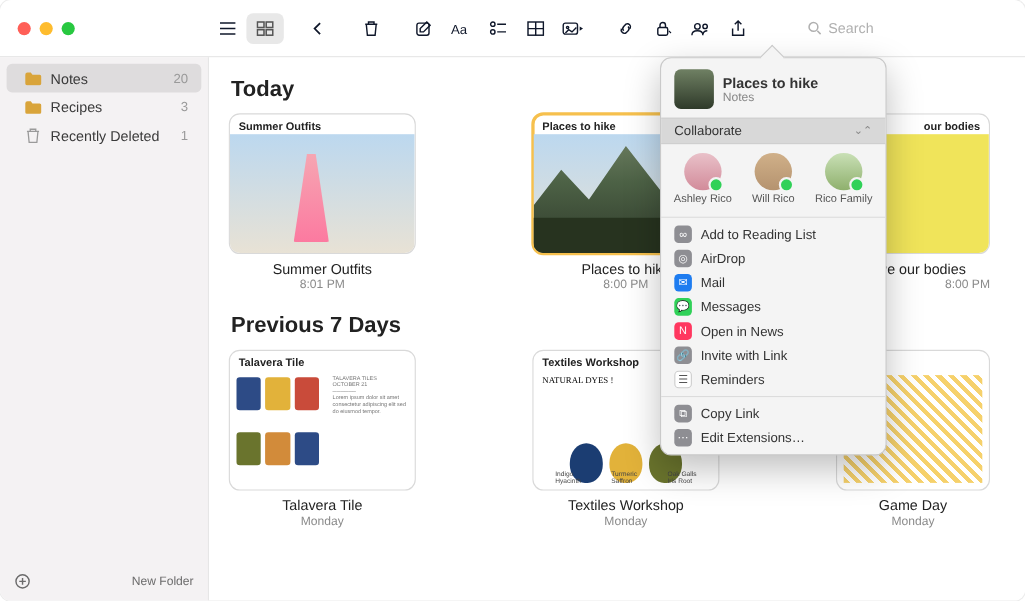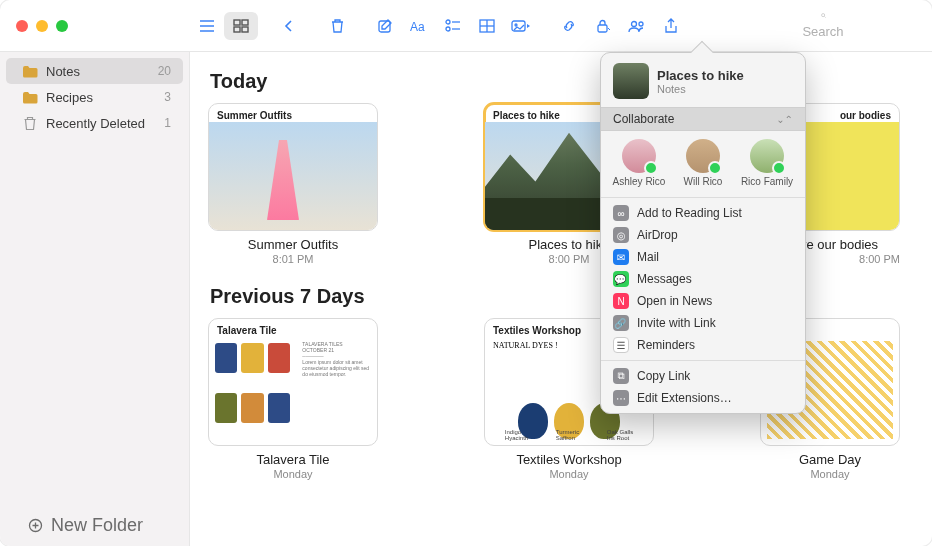--- a/index.html
+++ b/index.html
@@ -4,38 +4,38 @@
 <style>
 * { margin:0; padding:0; box-sizing:border-box; font-family:-apple-system,BlinkMacSystemFont,"SF Pro Text","Helvetica Neue",sans-serif; -webkit-font-smoothing:antialiased; }
 body { width:932px; height:546px; background:#fff; overflow:hidden; border-radius:10px; box-shadow:0 0 0 1px rgba(0,0,0,.08); position:relative; }
 
 
 .titlebar { height:52px; display:flex; align-items:center; padding:0 12px; border-bottom:1px solid #e6e6e6; }
 .traffic { display:flex; gap:8px; width:178px; padding-left:4px;}
 .dot { width:12px; height:12px; border-radius:50%; }
 .red{background:#ff5f57}.yellow{background:#febc2e}.green{background:#28c840}
 .tb-icons { display:flex; align-items:center; gap:0; flex:1; }
-.tb-btn { width:34px; height:28px; display:flex; align-items:center; justify-content:center; color:#3b82f6; border-radius:6px; }
+.tb-btn { width:34px; height:28px; display:flex; align-items:center; justify-content:center; color:#0f172a; border-radius:6px; }
 .tb-btn.active { background:#e8e8e8; color:#555; }
 .tb-sep { width:14px; }
-.search { margin-left:auto; width:194px; height:26px; border-radius:6px; display:flex; align-items:center; gap:6px; padding:0 8px; color:#b0b0b0; font-size:13px;flex-direction:column; }
+.search { margin-left:auto; width:194px; height:26px; border-radius:6px; display:flex; align-items:center; gap:6px; padding:0 8px; color:#b0b0b0; font-size:13px; }
 svg{display:block}
 
 .main { display:flex; height:calc(100% - 52px); }
 
 
 .sidebar { width:190px; background:#f4f2f3; border-right:1px solid #e6e6e6; display:flex; flex-direction:column; padding-top:6px; }
 .sb-section { font-size:11px; color:#8a8a8a; padding:4px 16px 2px; font-weight:600; }
 .sb-item { display:flex; align-items:center; height:26px; padding:0 12px 0 16px; font-size:13px; color:#3a3a3a; gap:8px; border-radius:5px; margin:0 6px; }
 .sb-item.selected { background:#dedcdd; }
 .sb-item .count { margin-left:auto; color:#9a9a9a; font-size:12px; }
 .sb-icon{ width:16px; height:16px; display:flex; align-items:center; justify-content:center; }
 .folder-ico{color:#d9a43a}
 .trash-ico{color:#9a9a9a}
-.sb-footer { margin-top:auto; padding:10px 28px; display:flex; align-items:center; gap:8px; color:#6b6b6b; font-size:18px; }
+.sb-footer { margin-top:auto; padding:10px 13px; display:flex; align-items:center; gap:8px; color:#6b6b6b; font-size:11px;justify-content:space-between; }
 
 
 .content { flex:1; overflow:auto; padding:12px 13px 20px 18px; position:relative; }
 .section-head { font-size:20px; font-weight:700; color:#222; margin:6px 0 10px 2px; }
 .grid { display:flex; gap:106px; flex-wrap:wrap; margin-bottom:20px; }
 .card { width:170px; }
 .thumb { width:170px; height:128px; border-radius:10px; border:1px solid #d9d9d9; background:#fff; overflow:hidden; position:relative; }
 .thumb.selected{ outline:3px solid #f6c04d; outline-offset:-2px; }
 .thumb-title { position:absolute; top:6px; left:8px; font-size:10px; font-weight:700; color:#222; z-index:2; background:rgba(255,255,255,.0); }
 .card-caption { text-align:center; margin-top:6px; font-size:13px; color:#222; }

